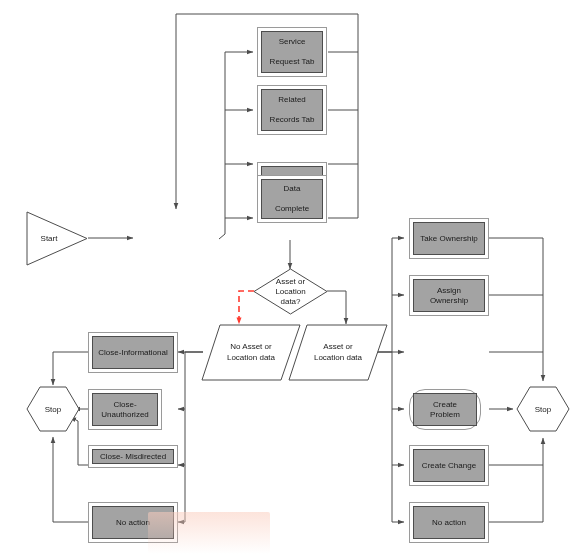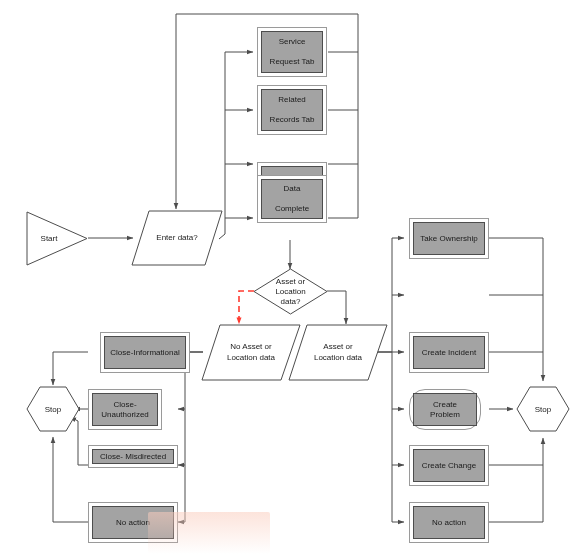--- a/index.html
+++ b/index.html
@@ -106,26 +106,20 @@
 
   <div class="nodelayer">
 
     <div class="tri" style="left:26px;top:211px;width:62px;height:55px;">
       <svg width="62" height="55">
           <polygon points="1,1 61,27.5 1,54" fill="#fff" stroke="#4d4d4d" stroke-width="1"></polygon>
         </svg>
       <div class="lbl">Start</div>
     </div>
 
-    <div class="para" style="left:131px;top:210px;width:92px;height:56px;">
-      <svg width="92" height="56">
-          <polygon points="18,1 91,1 74,55 1,55" fill="#fff" stroke="#4d4d4d" stroke-width="1"></polygon>
-        </svg>
-      <div class="lbl">Enter data?</div>
-    </div>
 
     <div class="proc" style="left:257px;top:27px;width:70px;height:50px;">
       <div class="inner">
         <span>
           <span>Service</span><br>
           <span>Request Tab</span>
         </span>
       </div>
     </div>
 
@@ -185,21 +179,21 @@
           <polygon points="19,1 99,1 80,56 1,56" fill="#fff" stroke="#4d4d4d" stroke-width="1"></polygon>
         </svg>
       <div class="lbl">
         <span>
           <span>Asset or</span><br>
           <span>Location data</span>
         </span>
       </div>
     </div>
 
-    <div class="proc" style="left:88px;top:332px;width:90px;height:41px;margin-left:12px;">
+    <div class="proc" style="left:88px;top:332px;width:90px;height:41px;">
       <div class="inner">
         <span>Close-Informational</span>
       </div>
     </div>
     <div class="proc" style="left:88px;top:389px;width:74px;height:41px;">
       <div class="inner">
         <span>Close-Unauthorized</span>
       </div>
     </div>
     <div class="proc" style="left:88px;top:445px;width:90px;height:23px;">
@@ -218,23 +212,23 @@
           <polygon points="14,1 40,1 53,23 40,45 14,45 1,23" fill="#fff" stroke="#4d4d4d" stroke-width="1"></polygon>
         </svg>
       <div class="lbl">Stop</div>
     </div>
 
     <div class="proc" style="left:409px;top:218px;width:80px;height:41px;">
       <div class="inner">
         <span>Take Ownership</span>
       </div>
     </div>
-    <div class="proc" style="left:409px;top:332px;width:80px;height:41px;">
-      <div class="inner">
-        <span>Create Incident</span>
+    <div class="proc" style="left:409px;top:275px;width:80px;height:41px;">
+      <div class="inner">
+        <span>Assign Ownership</span>
       </div>
     </div>
     <div class="proc" style="left:409px;top:389px;width:72px;height:41px;border-radius:16px;">
       <div class="inner">
         <span>Create Problem</span>
       </div>
     </div>
     <div class="proc" style="left:409px;top:445px;width:80px;height:41px;">
       <div class="inner">
         <span>Create Change</span>

